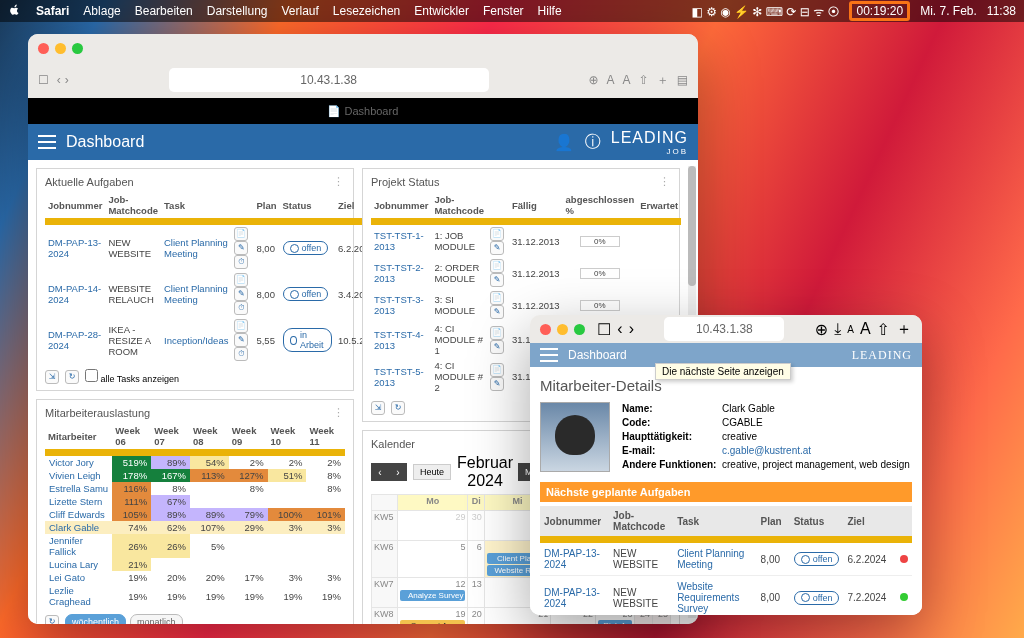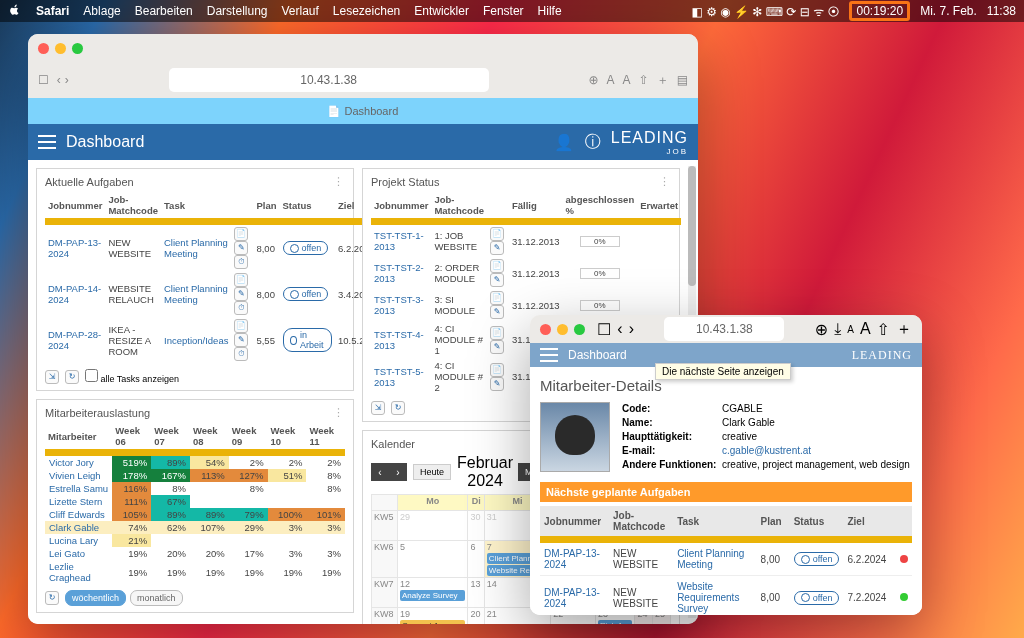--- a/index.html
+++ b/index.html
@@ -10,21 +10,21 @@
   .menubar svg { width:14px; height:14px; fill:#fff; }
   
   .safari-window { position:absolute; background:#f5f4f2; border-radius:10px; box-shadow:0 20px 60px rgba(0,0,0,.35); overflow:hidden; display:flex; flex-direction:column; }
   .titlebar { height:28px; display:flex; align-items:center; padding:0 10px; gap:6px; background:#eceae7; }
   .dot { width:11px; height:11px; border-radius:50%; }
   .dot.red{background:#ff5f57;} .dot.yellow{background:#ffbd2e;} .dot.green{background:#28c940;}
   .toolbar { height:36px; background:#eceae7; display:flex; align-items:center; padding:0 10px; gap:8px; color:#777;}
   .toolbar .nav{display:flex; gap:4px;}
   .addr { flex:1; max-width:320px; margin:12px auto; height:24px; background:#fff; border-radius:5px; display:flex; align-items:center; justify-content:center; font-size:12px; color:#666; }
   .toolbar .icon{font-size:12px; color:#888;}
-  .tab-bar { height:26px; background:#7dd3fc; display:flex; align-items:center; justify-content:center; font-size:11px; color:#666;text-align:center;}
+  .tab-bar { height:26px; background:#000000; display:flex; align-items:center; justify-content:center; font-size:11px; color:#666;text-align:center;}
   
   .app-body { flex:1; overflow:hidden; background:#fff; position:relative;}
   .app-header { height:36px; background:#2a6aa8; color:#fff; display:flex; align-items:center; padding:0 10px; gap:10px;}
   .app-header .title{font-size:16px;}
   .logo{margin-left:auto; font-family:serif; font-size:16px; letter-spacing:1px;}
   .logo small{display:block; font-size:8px; text-align:right; letter-spacing:2px;}
   .ham{width:18px;height:14px;display:flex;flex-direction:column;justify-content:space-between;}
   .ham span{height:2px;background:#fff;}
   .dash-grid{position:absolute; top:36px;left:0;right:10px;bottom:0; display:flex; gap:8px; padding:8px;}
   .col{flex:1; display:flex; flex-direction:column; gap:8px; min-width:0;}
@@ -35,35 +35,35 @@
   th{text-align:left; font-weight:600; color:#555; padding:2px 3px; border-bottom:7px solid #eab308;}
   td{padding:2px 3px; vertical-align:middle; color:#444;}
   .link{color:#2a6aa8;}
   .mini-icon{display:inline-block;width:14px;height:14px;border:1px solid #bbb;border-radius:3px;margin-right:2px;vertical-align:middle;background:#fafafa;color:#2a6aa8;text-align:center;line-height:12px;font-size:8px;}
   .pill{display:inline-flex; align-items:center; gap:3px; border:1px solid #2a6aa8; border-radius:9px;padding:1px 6px;color:#2a6aa8;font-size:9px;}
   .pill::before{content:"";width:7px;height:7px;border:1.5px solid #2a6aa8;border-radius:50%;}
   .status-dot{display:inline-block;width:8px;height:8px;border-radius:50%;}
   .s-red{background:#e44;} .s-green{background:#3c3;}
   .heat td{text-align:right; padding:1px 4px;}
   .heat .name{text-align:left;}
-  .hot5{background:#15803d;color:#fff;} .hot4{background:#e38a3c;} .hot3{background:#14b8a6;} .hot2{background:#f9e79f;} .hl-row td{background:#fceec0;}
+  .hot5{background:#15803d;color:#fff;} .hot4{background:#e38a3c;} .hot3{background:#c4b5fd;} .hot2{background:#f9e79f;} .hl-row td{background:#fceec0;}
   .btn-grp{display:flex; gap:4px; margin-top:6px; align-items:center;}
   .btn-grp .sm{border:1px solid #bbb;padding:2px 6px;border-radius:7px;font-size:9px;color:#666;background:#f6f6f6;}
   .btn-grp .sm.active{background:#5aa0d8;color:#fff;border-color:#5aa0d8;}
   
   .cal-head{display:flex;align-items:center;gap:6px;margin-bottom:4px;}
   .cal-nav{display:flex;}
   .cal-nav button{width:18px;height:18px;background:#444;color:#fff;border:none;font-size:10px;}
   .cal-today{background:#eee;border:1px solid #ccc;font-size:9px;padding:2px 6px;}
   .cal-title{flex:1;text-align:center;font-size:16px;}
   .cal-views{display:flex;font-size:9px;}
   .cal-views span{padding:3px 6px;background:#eee;border:1px solid #ccc;margin-left:-1px;}
   .cal-views span.active{background:#444;color:#fff;border-color:#444;}
   .cal-grid{width:100%;border-collapse:collapse;font-size:9px;}
-  .cal-grid th,.cal-grid td{border:1px solid #e5e5e5;height:30px;vertical-align:top;padding:1px 2px;color:#888;}
+  .cal-grid th,.cal-grid td{border:1px solid #e5e5e5;height:30px;vertical-align:top;padding:1px 2px;color:#888;text-align:right;}
   .cal-grid th{height:16px;text-align:center;background:#fef9c3;}
   .cal-grid .kw{background:#f8f8f8;text-align:left;width:26px;}
   .cal-grid td.today{background:#fff4cc;}
   .cal-grid td.other{color:#ccc;}
   .cal-grid td.weekend{background:#f6efef;}
   .ev{font-size:8px;padding:1px 2px;border-radius:2px;color:#fff;margin-top:1px;overflow:hidden;white-space:nowrap;}
   .ev.blue{background:#5aa0d8;} .ev.yellow{background:#f2c14e;color:#333;}
   
   .scrollbar-v{position:absolute;right:2px;top:42px;bottom:6px;width:8px;background:#eee;}
   .scrollbar-v .thumb{position:absolute;left:0;right:0;top:0;height:120px;background:#bbb;border-radius:4px;}
@@ -274,20 +274,29 @@
                 <tr class="hl-row">
                   <td class="name link">Clark Gable</td>
                   <td class="hot3">74%</td>
                   <td class="hot3">62%</td>
                   <td class="hot4">107%</td>
                   <td class="hot2">29%</td>
                   <td class="">3%</td>
                   <td class="">3%</td>
                 </tr>
                 <tr class="">
+                  <td class="name link">Jennifer Fallick</td>
+                  <td class="hot2">26%</td>
+                  <td class="hot2">26%</td>
+                  <td class="">5%</td>
+                  <td class=""></td>
+                  <td class=""></td>
+                  <td class=""></td>
+                </tr>
+                <tr class="">
                   <td class="name link">Lucina Lary</td>
                   <td class="hot2">21%</td>
                   <td class=""></td>
                   <td class=""></td>
                   <td class=""></td>
                   <td class=""></td>
                   <td class=""></td>
                 </tr>
                 <tr class="">
                   <td class="name link">Lei Gato</td>
@@ -331,21 +340,21 @@
                   <th>Job-Matchcode</th>
                   <th></th>
                   <th>Fällig</th>
                   <th>abgeschlossen %</th>
                   <th>Erwartet</th>
                 </tr>
             </tbody>
               <tbody id="proj-rows">
                 <tr>
     <td class="link">TST-TST-1-2013</td>
-                  <td>1: JOB WEBSITE</td>
+                  <td>1: JOB MODULE</td>
                   <td><span class="mini-icon">📄</span><span class="mini-icon">✎</span></td>
     <td>31.12.2013</td>
                   <td style="text-align:center;"><span style="display:inline-block;width:40px;border:1px solid #ccc;font-size:8px;">0%</span></td>
                   <td></td>
                 </tr>
                 <tr>
     <td class="link">TST-TST-2-2013</td>
                   <td>2: ORDER MODULE</td>
                   <td><span class="mini-icon">📄</span><span class="mini-icon">✎</span></td>
     <td>31.12.2013</td>
@@ -502,22 +511,22 @@
         </div>
       <span style="font-size:12px;">Dashboard</span>
       <span class="logo" style="font-size:12px;">LEADING</span>
     </div>
     <div class="tooltip" style="left:125px;top:20px;">Die nächste Seite anzeigen</div>
     <div class="emp-body">
       <div class="emp-title">Mitarbeiter-Details</div>
       <div class="emp-head">
         <div class="emp-avatar"></div>
         <div class="emp-info">
+          <div><b>Name:</b><span>Clark Gable</span></div>
           <div><b>Code:</b><span>CGABLE</span></div>
-          <div><b>Name:</b><span>Clark Gable</span></div>
           <div><b>Haupttätigkeit:</b><span>creative</span></div>
           <div><b>E-mail:</b><span class="link">c.gable@kustrent.at</span></div>
           <div><b>Andere Funktionen:</b><span>creative, project management, web design</span></div>
         </div>
       </div>
       <div class="emp-banner">Nächste geplante Aufgaben</div>
       <table class="emp-table">
         <tbody>
             <tr>
               <th>Jobnummer</th>

